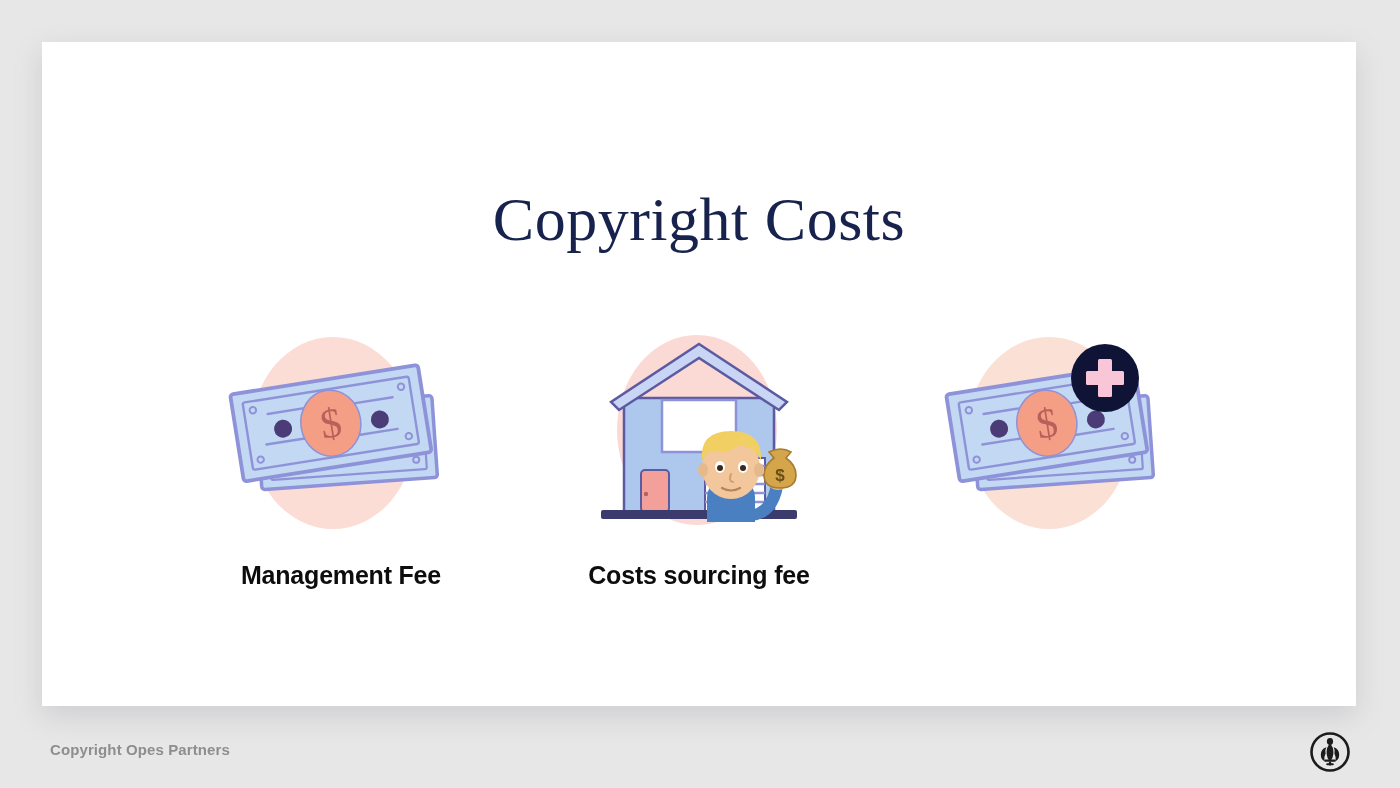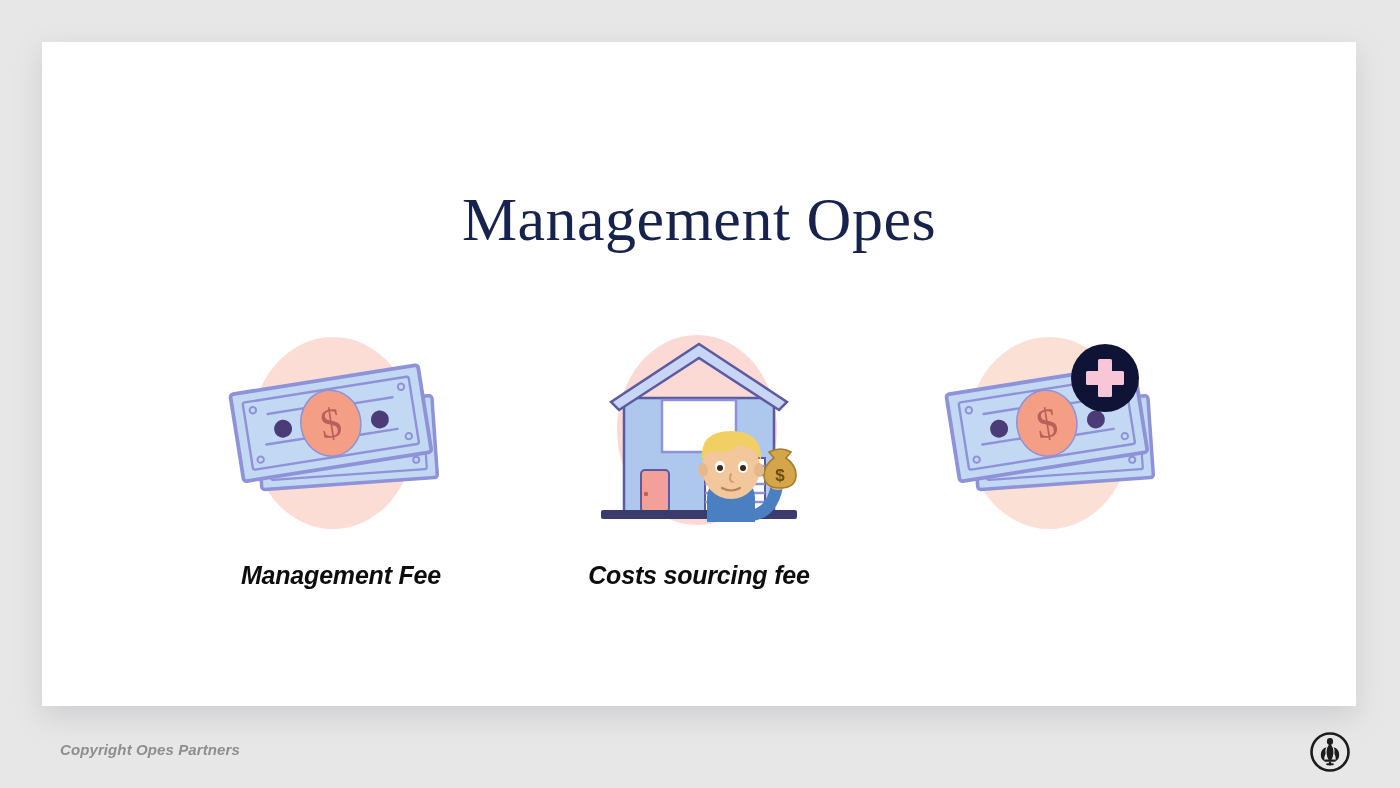--- a/index.html
+++ b/index.html
@@ -74,51 +74,49 @@
   }
   .col-label {
     margin-top: 16px;
     font-family: "Liberation Sans", sans-serif;
     font-size: 25px;
     font-weight: bold;
     color: #0d0d0d;
     letter-spacing: -0.2px;
     white-space: nowrap;
     text-align: center;
-    font-style: italic;
   }
 
   
   #footer-copyright {
     position: absolute;
-    left: 60px;
+    left: 50px;
     top: 741px;
     font-family: "Liberation Sans", sans-serif;
     font-size: 15px;
     font-weight: bold;
     color: #8e8e8e;
     letter-spacing: 0.1px;
-    font-style: italic;
   }
   #brand-logo {
     position: absolute;
     left: 1308px;
     top: 730px;
     width: 44px;
     height: 44px;
   }
 </style>
 </head>
 <body>
 
 <div id="slide-shadow"></div>
 
 <div id="slide">
 
-  <div id="slide-title">Management Opes</div>
+  <div id="slide-title">Copyright Costs</div>
 
   <div id="columns">
 
     <div class="column">
       <div class="art-wrap">
         <svg width="240" height="215" viewBox="0 0 240 215">
 
           <ellipse cx="112" cy="103" rx="82" ry="96" fill="#fbddd5"></ellipse>
 
           <g transform="rotate(-4 120 115)">

